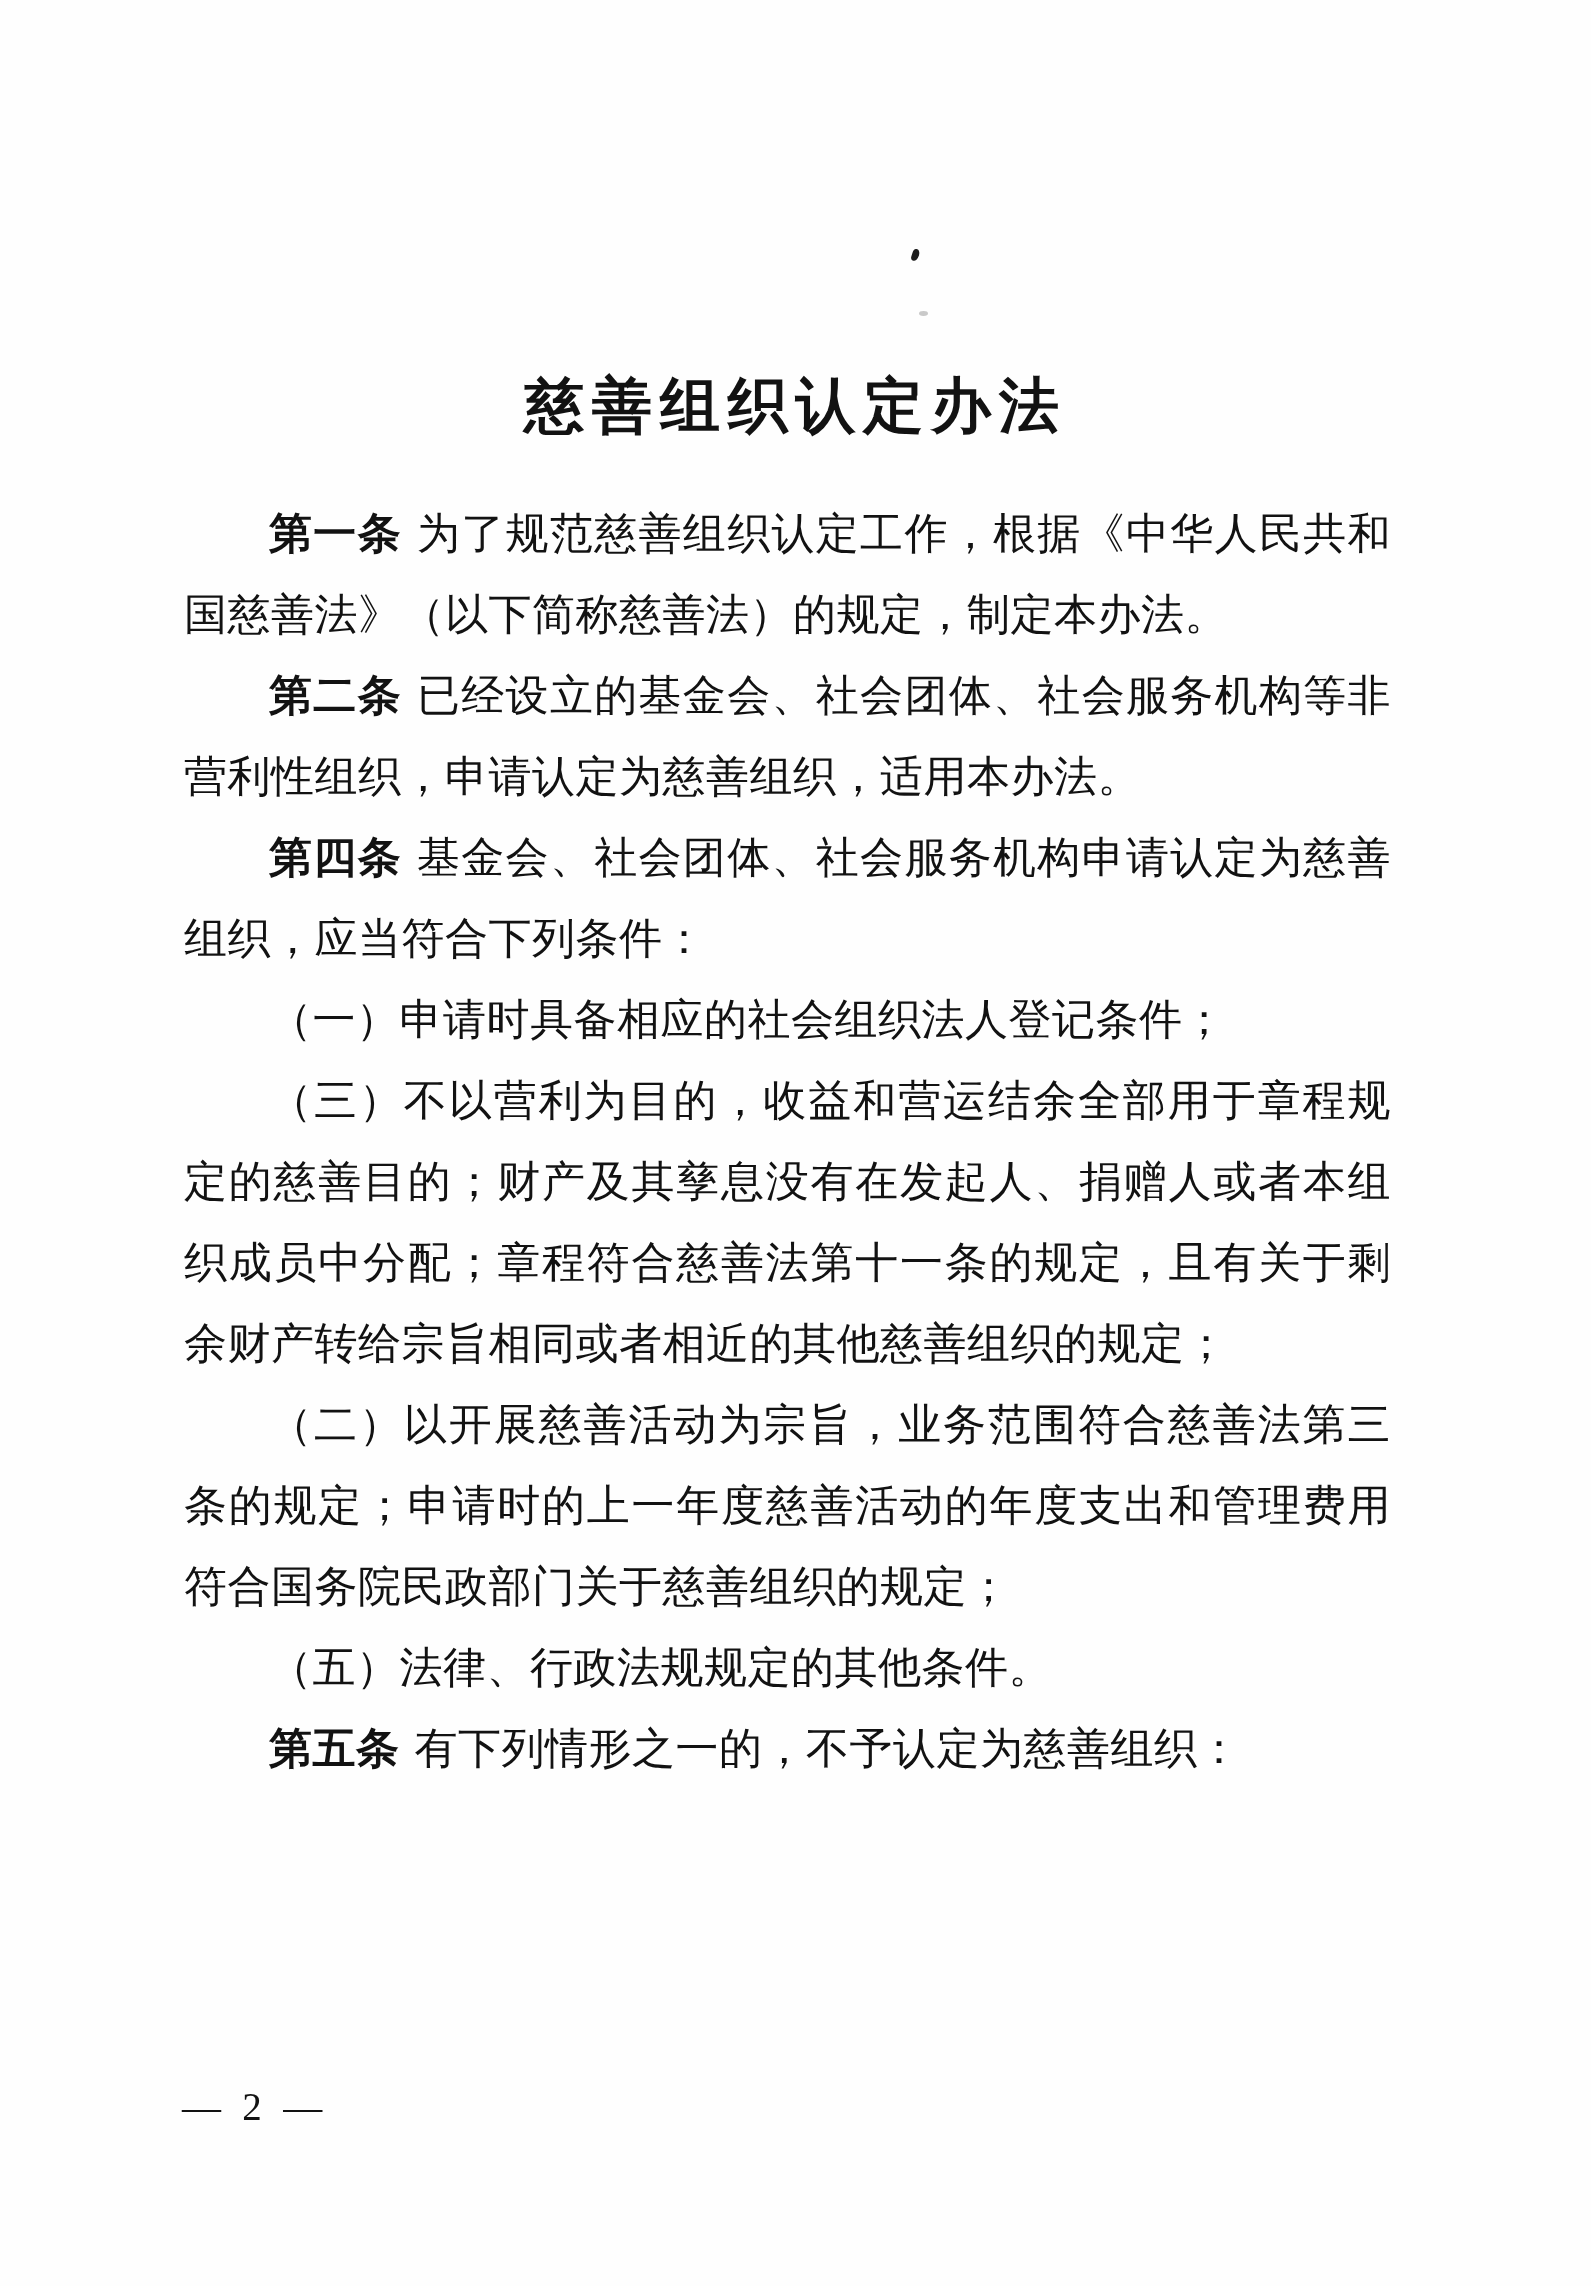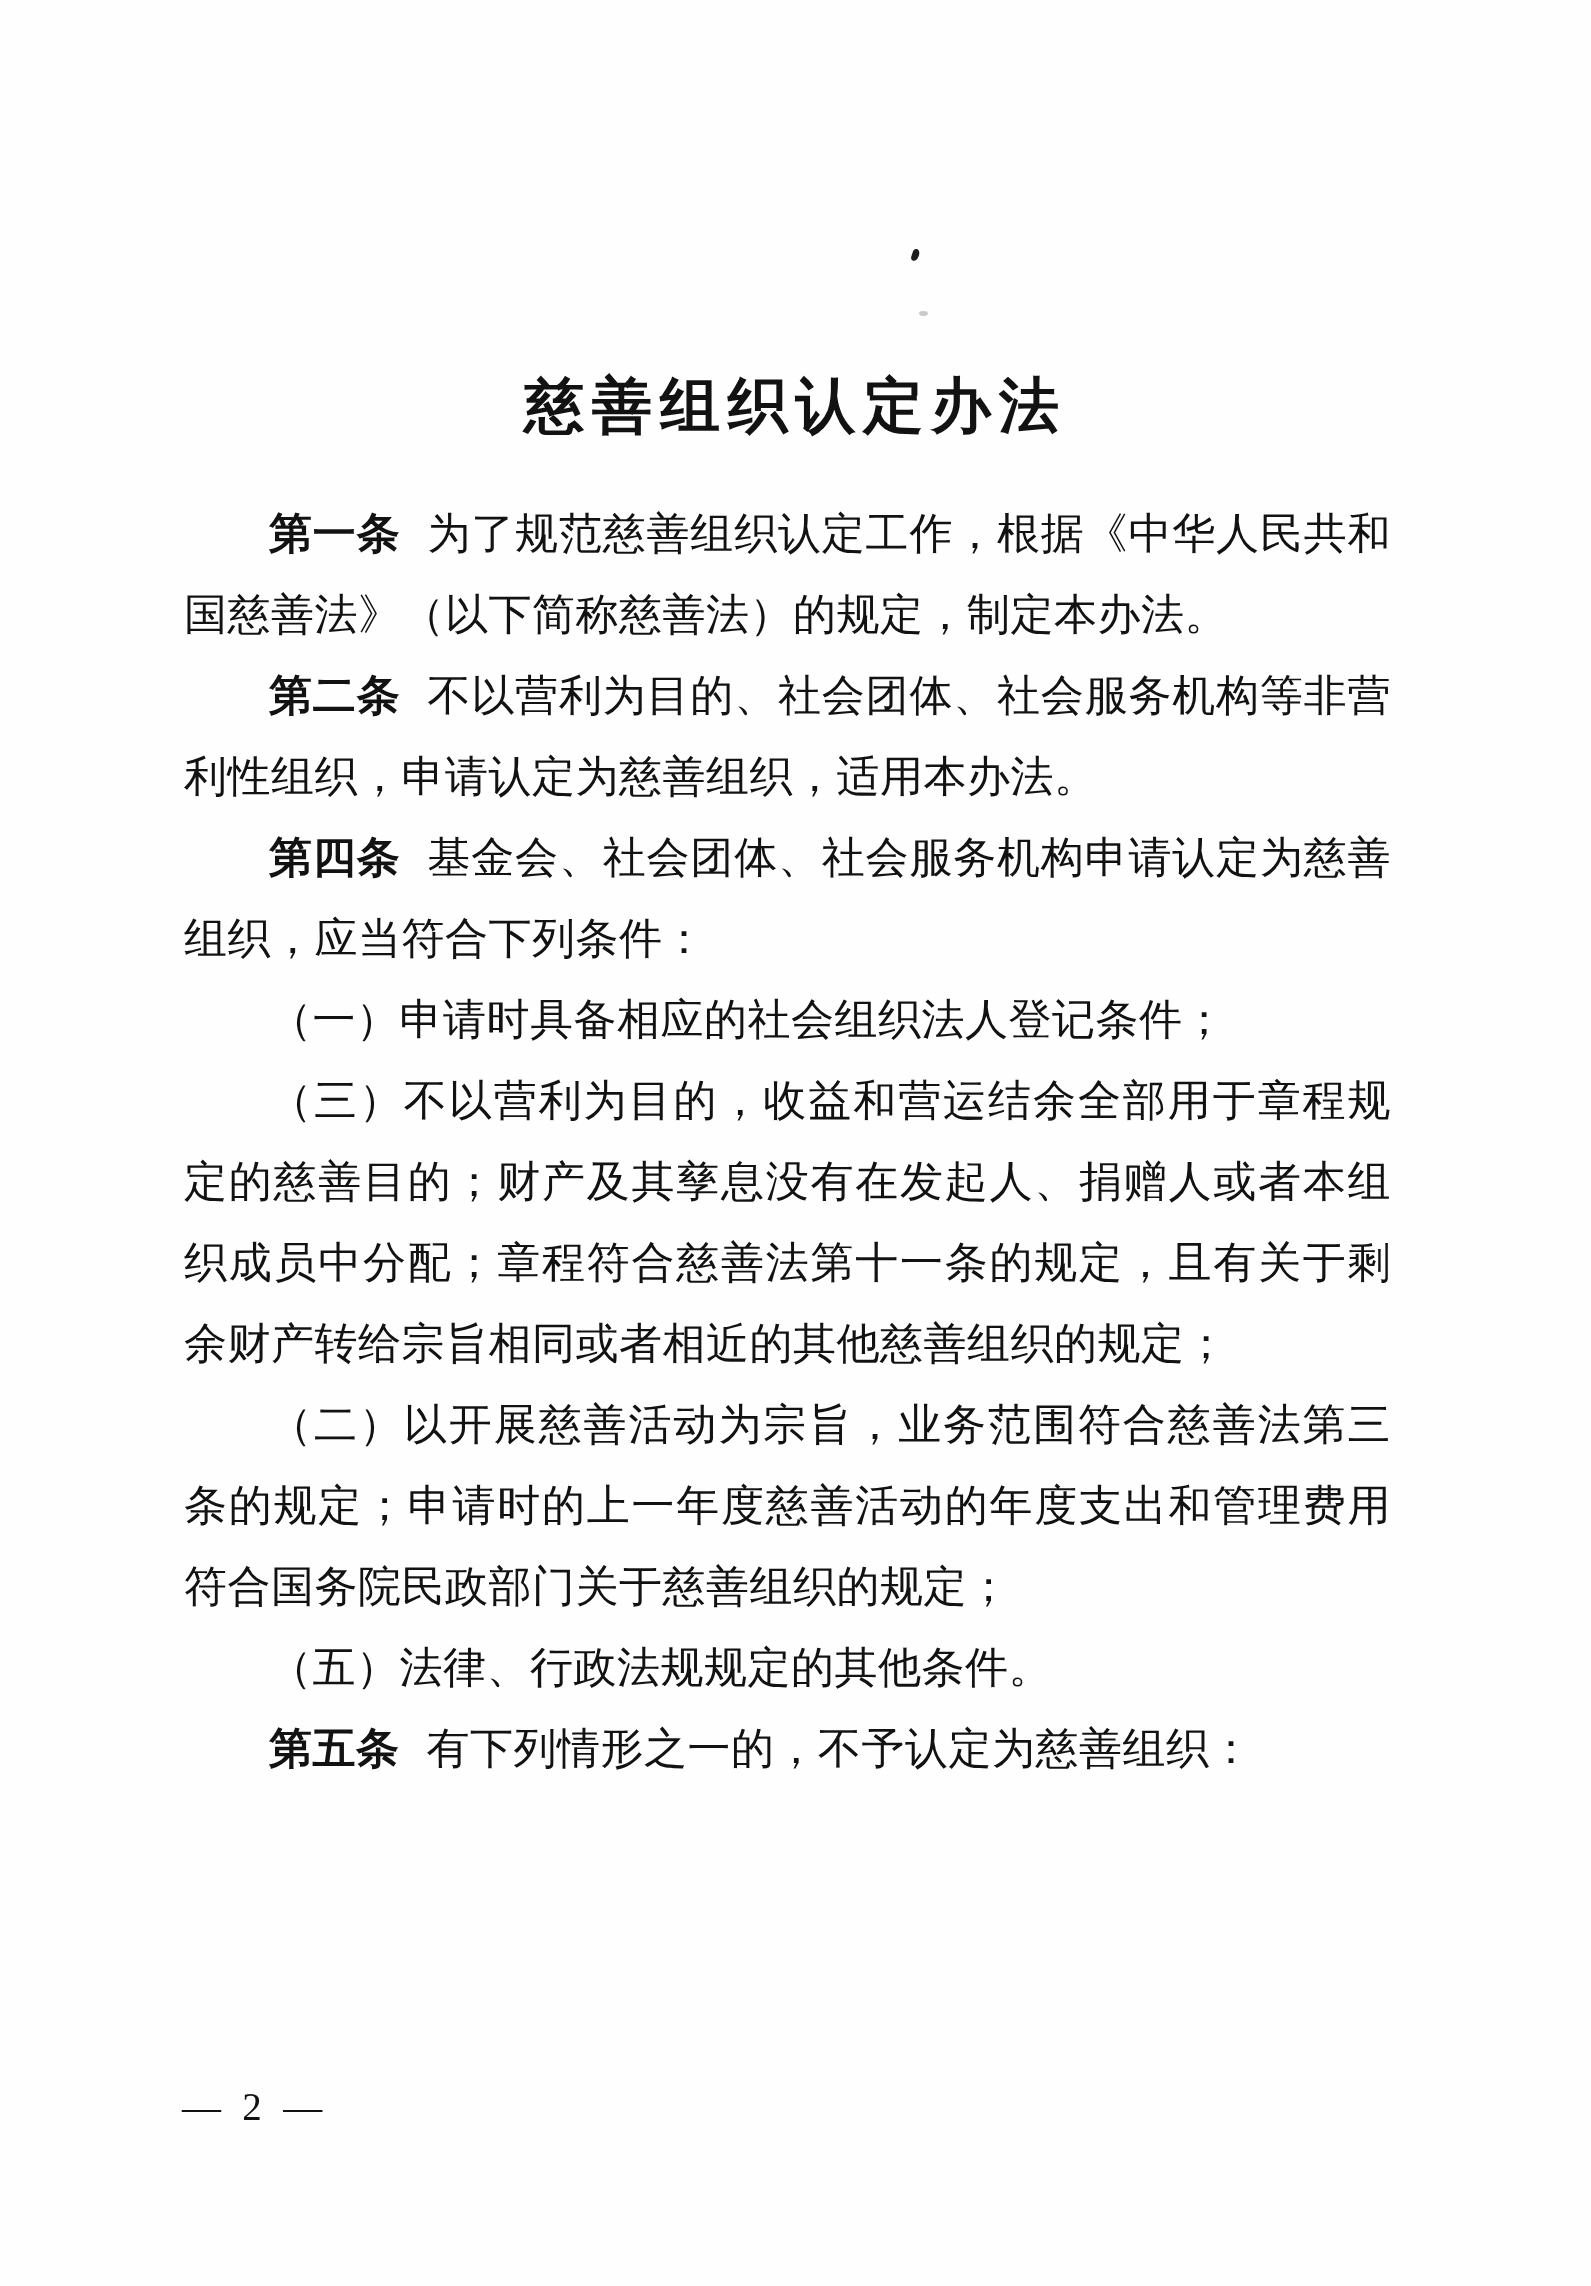--- a/index.html
+++ b/index.html
@@ -38,21 +38,21 @@
     text-align: justify;
     text-justify: inter-ideograph;
   }
   .para {
     margin: 0;
     padding: 0;
     text-indent: 85px;
   }
   .article-label {
     font-weight: 700;
-    margin-right: 27px;
+    margin-right: 15px;
   }
   .article-label:empty {
     margin-right: 0;
   }
   .page-number {
     position: absolute;
     left: 182px;
     top: 2084px;
     font-size: 39px;
     letter-spacing: 5.8px;
@@ -85,21 +85,21 @@
 
   <div class="speck-1"></div>
   <div class="speck-2"></div>
 
   <h1 class="doc-title">慈善组织认定办法</h1>
 
   <div class="doc-body">
 
     <p class="para"><span class="article-label">第一条</span><span>为了规范慈善组织认定工作，根据《中华人民共和国慈善法》（以下简称慈善法）的规定，制定本办法。</span></p>
 
-    <p class="para"><span class="article-label">第二条</span><span>不以营利为目的、社会团体、社会服务机构等非营利性组织，申请认定为慈善组织，适用本办法。</span></p>
+    <p class="para"><span class="article-label">第二条</span><span>已经设立的基金会、社会团体、社会服务机构等非营利性组织，申请认定为慈善组织，适用本办法。</span></p>
 
 
     <p class="para"><span class="article-label">第四条</span><span>基金会、社会团体、社会服务机构申请认定为慈善组织，应当符合下列条件：</span></p>
 
     <p class="para"><span class="article-label"></span><span>（一）申请时具备相应的社会组织法人登记条件；</span></p>
 
     <p class="para"><span class="article-label"></span><span>（三）不以营利为目的，收益和营运结余全部用于章程规定的慈善目的；财产及其孳息没有在发起人、捐赠人或者本组织成员中分配；章程符合慈善法第十一条的规定，且有关于剩余财产转给宗旨相同或者相近的其他慈善组织的规定；</span></p>
 
     <p class="para"><span class="article-label"></span><span>（二）以开展慈善活动为宗旨，业务范围符合慈善法第三条的规定；申请时的上一年度慈善活动的年度支出和管理费用符合国务院民政部门关于慈善组织的规定；</span></p>
 

